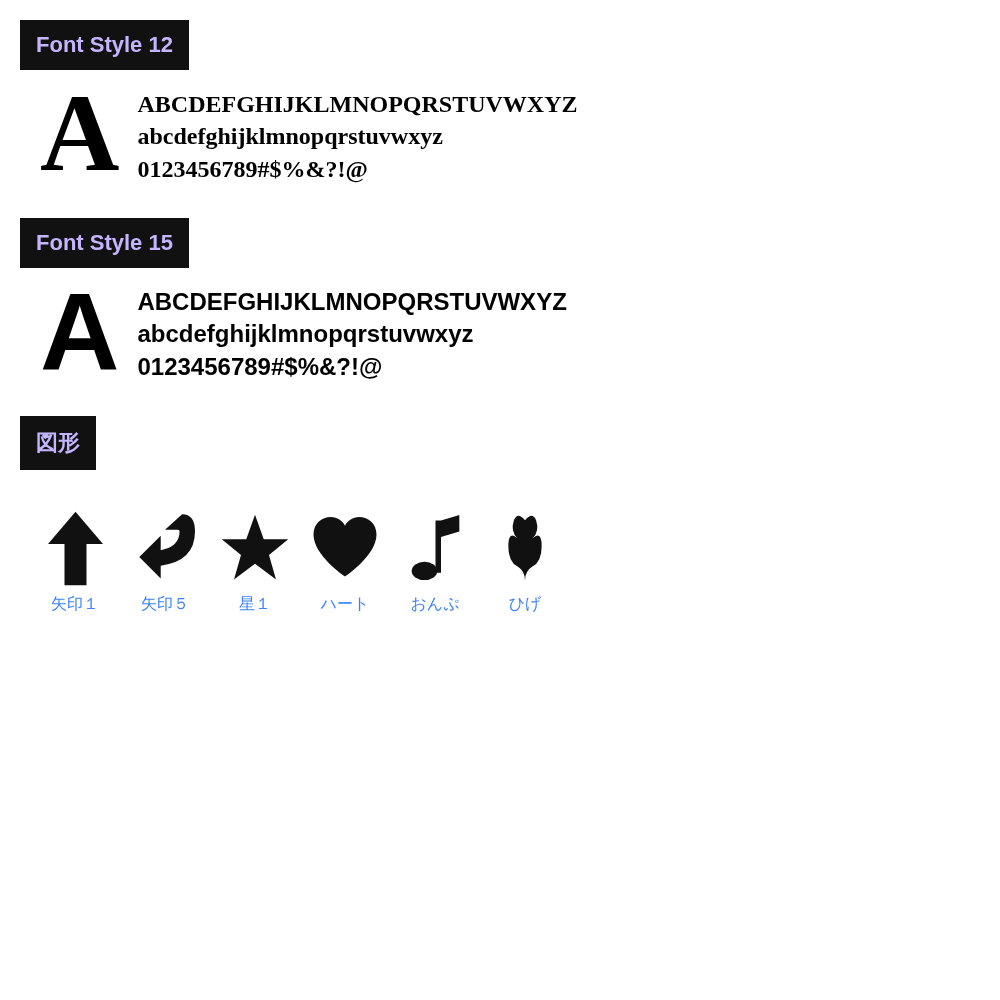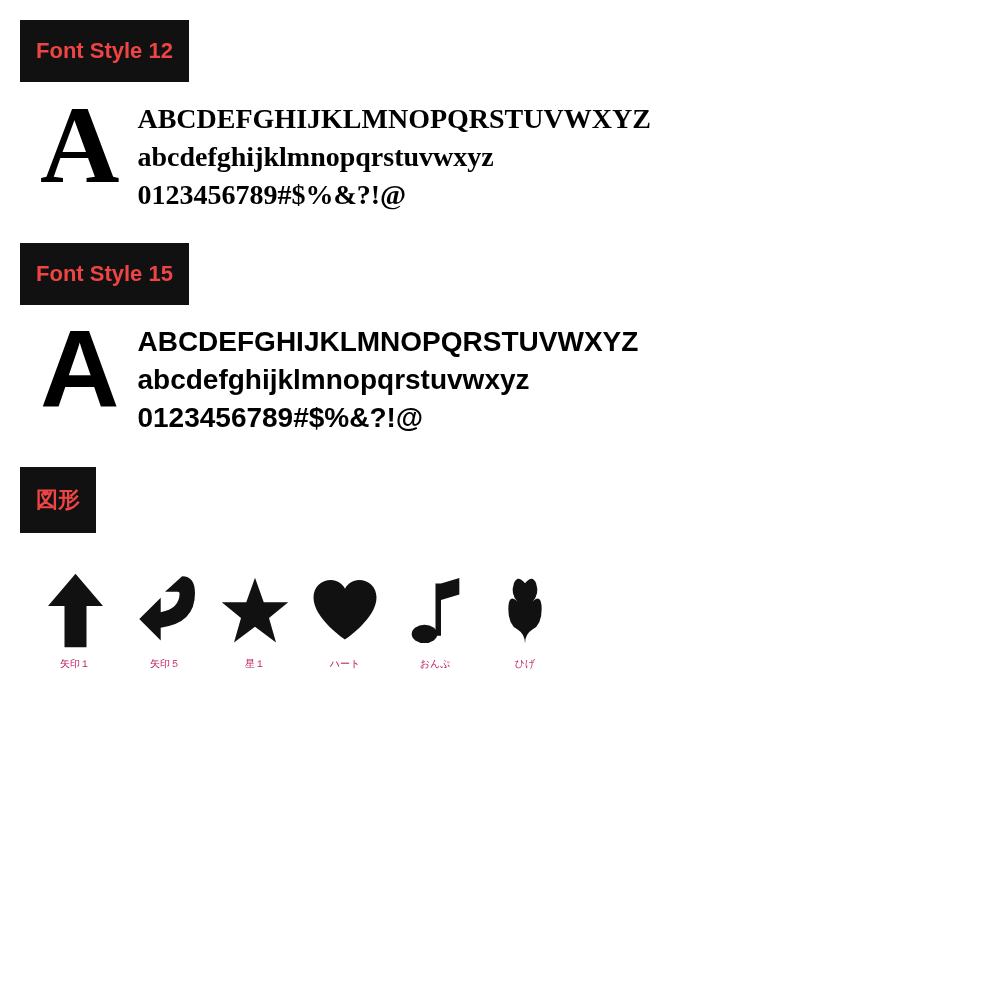--- a/index.html
+++ b/index.html
@@ -11,25 +11,25 @@
       padding: 20px;
     }
 
     .section {
       margin-bottom: 30px;
     }
 
     .section-label {
       display: inline-block;
       background: #111111;
-      color: #ef4444;
+      color: #c4b5fd;
       font-family: sans-serif;
       font-size: 22px;
       font-weight: bold;
-      padding: 18px 16px;
+      padding: 12px 16px;
       margin-bottom: 18px;
     }
 
     .font-demo {
       display: flex;
       align-items: flex-start;
       padding-left: 20px;
     }
 
     .big-letter-serif {
@@ -50,21 +50,21 @@
       margin-top: -10px;
     }
 
     .char-lines {
       display: flex;
       flex-direction: column;
       justify-content: center;
     }
 
     .char-line {
-      font-size: 28px;
+      font-size: 24px;
       font-weight: bold;
       line-height: 1.35;
     }
 
     .char-line.serif {
       font-family: Georgia, 'Times New Roman', serif;
     }
 
     .char-line.sans {
       font-family: Arial, Helvetica, sans-serif;
@@ -95,22 +95,22 @@
       width: 70px;
       height: 80px;
       display: flex;
       align-items: center;
       justify-content: center;
       margin-bottom: 6px;
     }
 
     .shape-label {
       font-family: sans-serif;
-      font-size: 10px;
-      color: #be185d;
+      font-size: 16px;
+      color: #3b82f6;
       text-align: center;
     }
 
     svg {
       fill: #111111;
     }
   </style>
 </head>
 <body>
 

